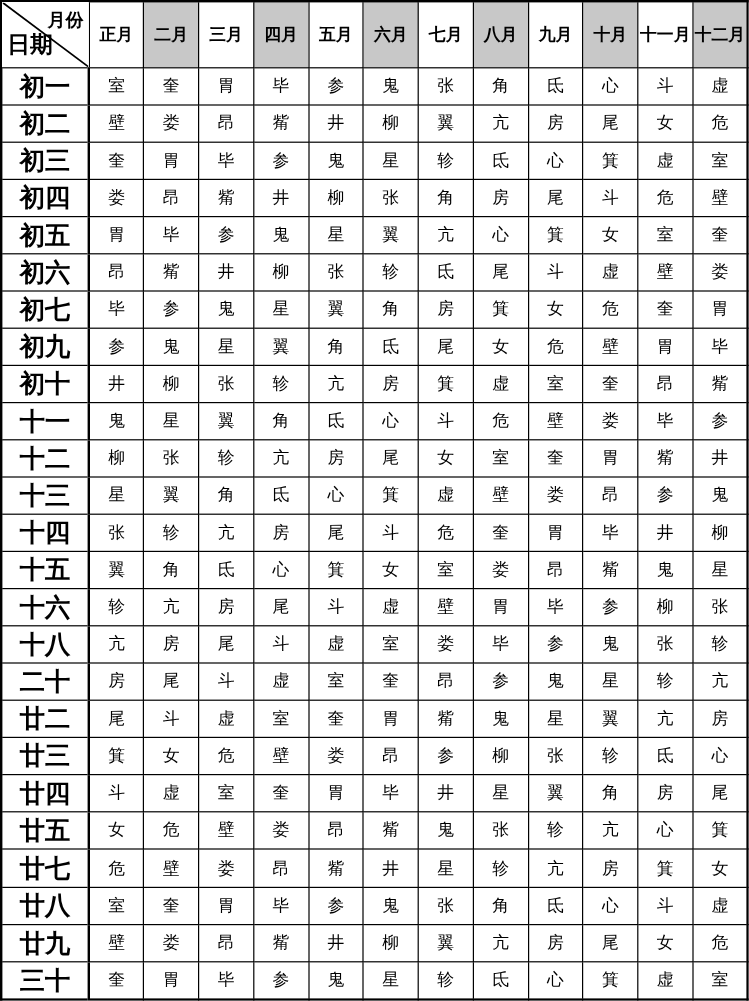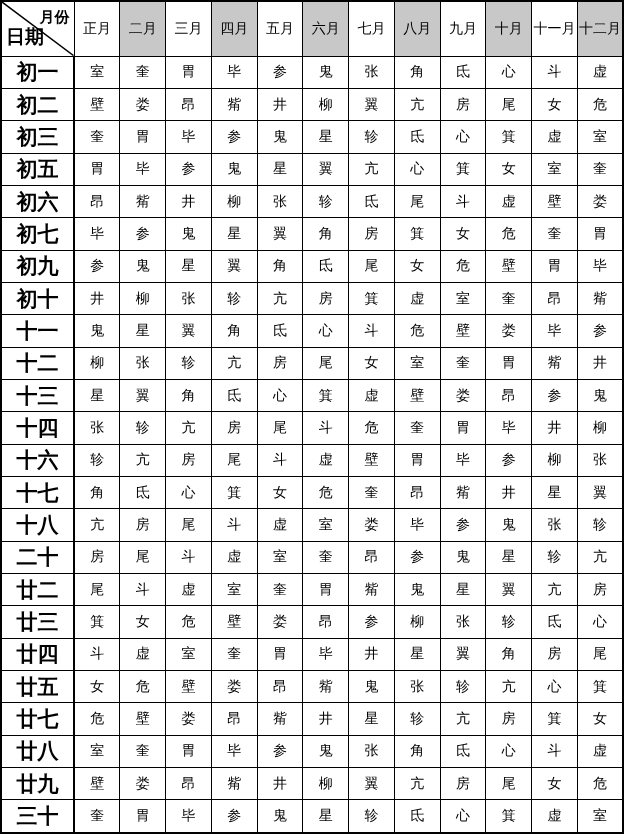--- a/index.html
+++ b/index.html
@@ -29,21 +29,21 @@
     border: 1px solid var(--border, #000000);
     text-align: center;
     vertical-align: middle;
     padding: 0;
     overflow: hidden;
   }
   thead tr { height: 55px; padding-left: 24px; }
   thead th { border-bottom: 2px solid var(--border, #000000); }
   th.month-th {
     font-size: 14px;
-    font-weight: normal;
+    font-weight: bold;
     letter-spacing: 0px;
   }
   th.month-th.shaded { background: var(--shade, #c8c8c8); }
   th.corner-th {
     position: relative;
     border-right: 2px solid var(--border, #000000);
     background: var(--bg, #ffffff);
   }
   .corner-diag {
     position: absolute;
@@ -146,20 +146,35 @@
           <td class="mansion-td">鬼</td>
           <td class="mansion-td">星</td>
           <td class="mansion-td">轸</td>
           <td class="mansion-td">氐</td>
           <td class="mansion-td">心</td>
           <td class="mansion-td">箕</td>
           <td class="mansion-td">虚</td>
           <td class="mansion-td">室</td>
         </tr>
         <tr>
+          <th class="day-th">初四</th>
+          <td class="mansion-td">娄</td>
+          <td class="mansion-td">昂</td>
+          <td class="mansion-td">觜</td>
+          <td class="mansion-td">井</td>
+          <td class="mansion-td">柳</td>
+          <td class="mansion-td">张</td>
+          <td class="mansion-td">角</td>
+          <td class="mansion-td">房</td>
+          <td class="mansion-td">尾</td>
+          <td class="mansion-td">斗</td>
+          <td class="mansion-td">危</td>
+          <td class="mansion-td">壁</td>
+        </tr>
+        <tr>
           <th class="day-th">初五</th>
           <td class="mansion-td">胃</td>
           <td class="mansion-td">毕</td>
           <td class="mansion-td">参</td>
           <td class="mansion-td">鬼</td>
           <td class="mansion-td">星</td>
           <td class="mansion-td">翼</td>
           <td class="mansion-td">亢</td>
           <td class="mansion-td">心</td>
           <td class="mansion-td">箕</td>
@@ -281,48 +296,48 @@
           <td class="mansion-td">尾</td>
           <td class="mansion-td">斗</td>
           <td class="mansion-td">危</td>
           <td class="mansion-td">奎</td>
           <td class="mansion-td">胃</td>
           <td class="mansion-td">毕</td>
           <td class="mansion-td">井</td>
           <td class="mansion-td">柳</td>
         </tr>
         <tr>
+          <th class="day-th">十五</th>
+          <td class="mansion-td">翼</td>
+          <td class="mansion-td">角</td>
+          <td class="mansion-td">氐</td>
+          <td class="mansion-td">心</td>
+          <td class="mansion-td">箕</td>
+          <td class="mansion-td">女</td>
+          <td class="mansion-td">室</td>
+          <td class="mansion-td">娄</td>
+          <td class="mansion-td">昂</td>
+          <td class="mansion-td">觜</td>
+          <td class="mansion-td">鬼</td>
+          <td class="mansion-td">星</td>
+        </tr>
+        <tr>
           <th class="day-th">十六</th>
           <td class="mansion-td">轸</td>
           <td class="mansion-td">亢</td>
           <td class="mansion-td">房</td>
           <td class="mansion-td">尾</td>
           <td class="mansion-td">斗</td>
           <td class="mansion-td">虚</td>
           <td class="mansion-td">壁</td>
           <td class="mansion-td">胃</td>
           <td class="mansion-td">毕</td>
           <td class="mansion-td">参</td>
           <td class="mansion-td">柳</td>
           <td class="mansion-td">张</td>
-        </tr>
-        <tr>
-          <th class="day-th">十七</th>
-          <td class="mansion-td">角</td>
-          <td class="mansion-td">氐</td>
-          <td class="mansion-td">心</td>
-          <td class="mansion-td">箕</td>
-          <td class="mansion-td">女</td>
-          <td class="mansion-td">危</td>
-          <td class="mansion-td">奎</td>
-          <td class="mansion-td">昂</td>
-          <td class="mansion-td">觜</td>
-          <td class="mansion-td">井</td>
-          <td class="mansion-td">星</td>
-          <td class="mansion-td">翼</td>
         </tr>
         <tr>
           <th class="day-th">十八</th>
           <td class="mansion-td">亢</td>
           <td class="mansion-td">房</td>
           <td class="mansion-td">尾</td>
           <td class="mansion-td">斗</td>
           <td class="mansion-td">虚</td>
           <td class="mansion-td">室</td>
           <td class="mansion-td">娄</td>

